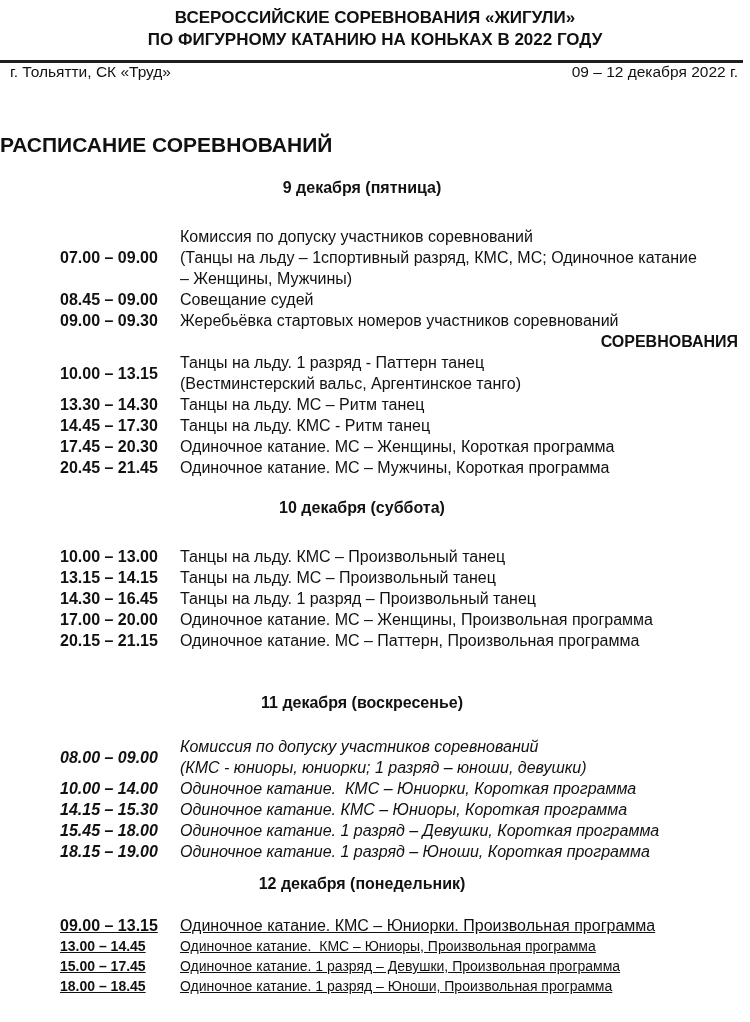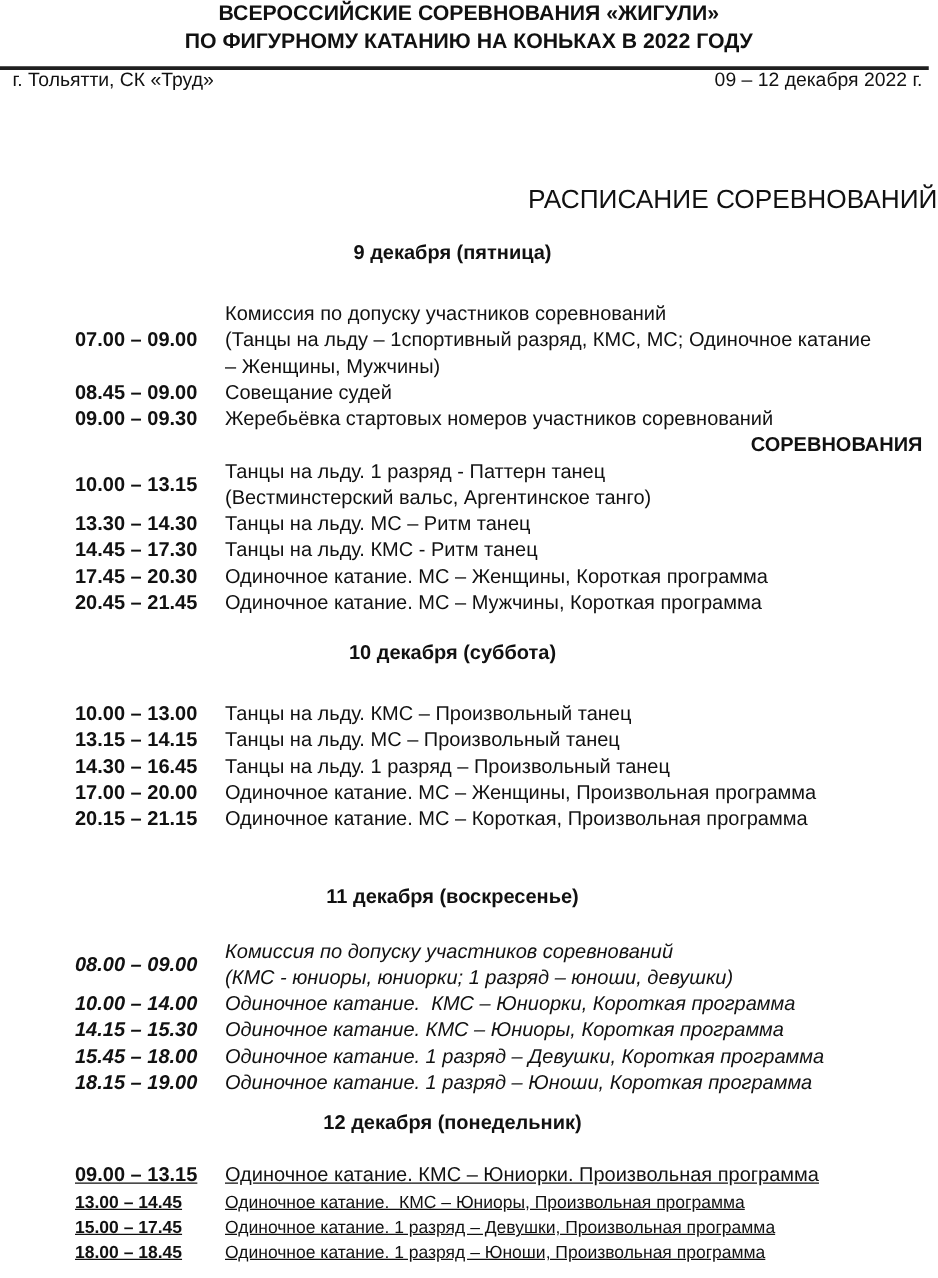--- a/index.html
+++ b/index.html
@@ -16,42 +16,43 @@
     font-family: "Liberation Sans", "DejaVu Sans", sans-serif;
   }
   .page {
     position: relative;
     width: 750px; height: 1022px;
     overflow: hidden;
     display: flex;
     flex-direction: column;
   }
   .title-block {
+    padding-top: 7px;
     text-align: center;
     font-weight: bold;
     font-size: 17px;
     line-height: 22px;
   }
   .rule {
     width: 743px;
     height: 3px;
     background: var(--rule-color);
     margin-top: 9px;
   }
   .venue-row {
     display: flex;
     justify-content: space-between;
     font-size: 15.5px;
     line-height: 18px;
     padding: 0 12px 0 10px;
   }
   .schedule-title {
-    margin-top: 74px;
-    text-align: right;
-    font-weight: normal;
+    margin-top: 52px;
+    text-align: left;
+    font-weight: bold;
     font-size: 21px;
     line-height: 24px;
   }
   .day-heading {
     text-align: center;
     font-weight: bold;
     font-size: 16px;
     line-height: 20px;
     padding-right: 26px;
   }
@@ -165,21 +166,21 @@
           <div class="row">
             <div class="time">14.30 – 16.45</div>
             <div class="desc"><div class="desc-line">Танцы на льду. 1 разряд – Произвольный танец</div></div>
           </div>
           <div class="row">
             <div class="time">17.00 – 20.00</div>
             <div class="desc"><div class="desc-line">Одиночное катание. МС – Женщины, Произвольная программа</div></div>
           </div>
           <div class="row">
             <div class="time">20.15 – 21.15</div>
-            <div class="desc"><div class="desc-line">Одиночное катание. МС – Короткая, Произвольная программа</div></div>
+            <div class="desc"><div class="desc-line">Одиночное катание. МС – Паттерн, Произвольная программа</div></div>
           </div>
         </div>
       </section>
       <section class="day day-2">
         <div class="day-heading">11 декабря (воскресенье)</div>
         <div class="rows">
           <div class="row">
             <div class="time">08.00 – 09.00</div>
             <div class="desc"><div class="desc-line">Комиссия по допуску участников соревнований</div><div class="desc-line">(КМС - юниоры, юниорки; 1 разряд – юноши, девушки)</div></div>
           </div>

